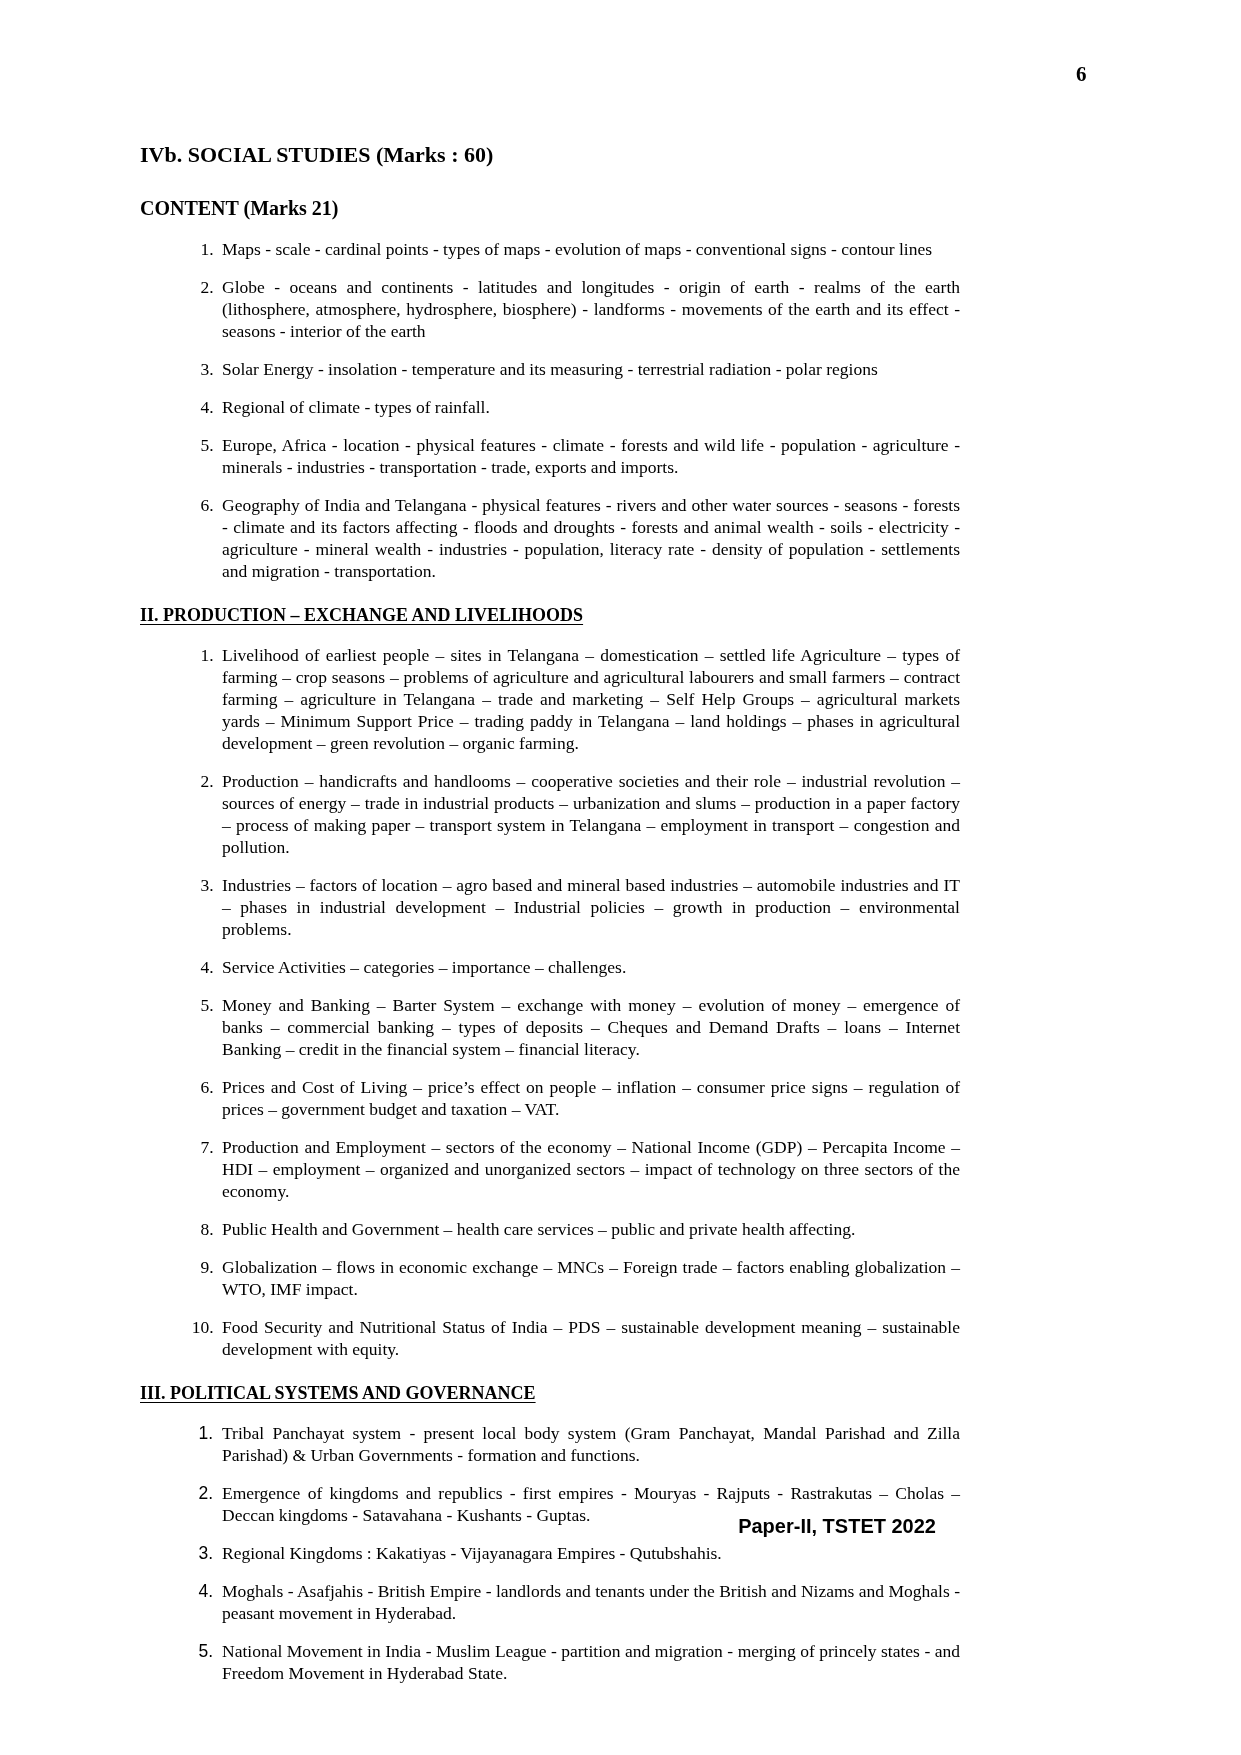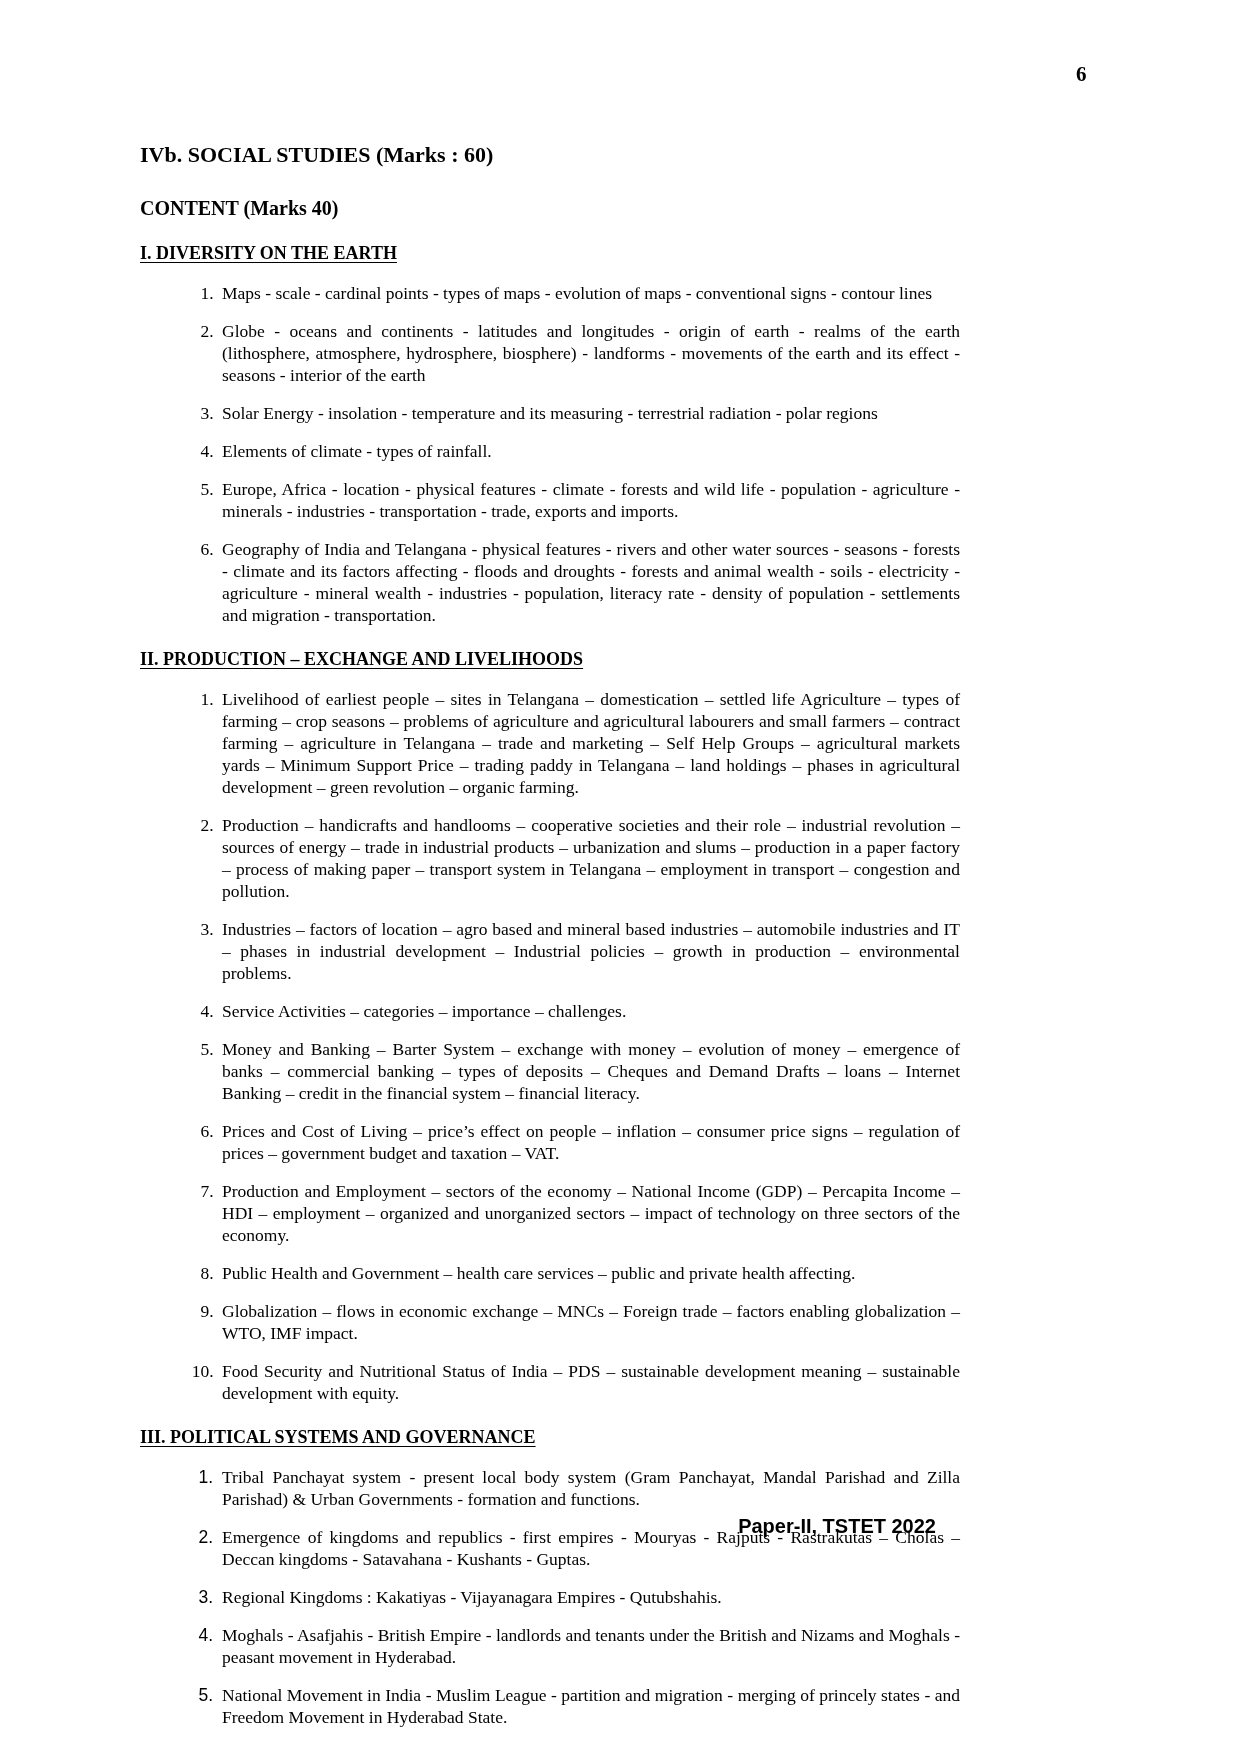--- a/index.html
+++ b/index.html
@@ -79,29 +79,28 @@
 <body>
 
 <div class="page">
 
   <div class="page-number">6</div>
 
   <div class="content">
 
     <h1 class="doc-title">IVb. SOCIAL STUDIES (Marks : 60)</h1>
 
-    <h2 class="doc-subtitle">CONTENT (Marks 40)</h2>
+    <h2 class="doc-subtitle">CONTENT (Marks 21)</h2>
 
     <section>
-      <h3 class="sec-heading">I. DIVERSITY ON THE EARTH</h3>
       <ol class="sec-list">
           <li>Maps - scale - cardinal points - types of maps - evolution of maps - conventional signs - contour lines</li>
           <li>Globe - oceans and continents - latitudes and longitudes - origin of earth - realms of the earth (lithosphere, atmosphere, hydrosphere, biosphere) - landforms - movements of the earth and its effect - seasons - interior of the earth</li>
           <li>Solar Energy - insolation - temperature and its measuring - terrestrial radiation - polar regions</li>
-          <li>Elements of climate - types of rainfall.</li>
+          <li>Regional of climate - types of rainfall.</li>
           <li>Europe, Africa - location - physical features - climate - forests and wild life - population - agriculture - minerals - industries - transportation - trade, exports and imports.</li>
           <li>Geography of India and Telangana - physical features - rivers and other water sources - seasons - forests - climate and its factors affecting - floods and droughts - forests and animal wealth - soils - electricity - agriculture - mineral wealth - industries - population, literacy rate - density of population - settlements and migration - transportation.</li>
         </ol>
     </section>
 
     <section>
       <h3 class="sec-heading">II. PRODUCTION – EXCHANGE AND LIVELIHOODS</h3>
       <ol class="sec-list">
           <li>Livelihood of earliest people – sites in Telangana – domestication – settled life Agriculture – types of farming – crop seasons – problems of agriculture and agricultural labourers and small farmers – contract farming – agriculture in Telangana – trade and marketing – Self Help Groups – agricultural markets yards – Minimum Support Price – trading paddy in Telangana – land holdings – phases in agricultural development – green revolution – organic farming.</li>
           <li>Production – handicrafts and handlooms – cooperative societies  and their role – industrial revolution – sources of energy – trade in industrial products – urbanization and slums – production in a paper factory – process of making paper – transport system in Telangana – employment in transport – congestion and pollution.</li>

